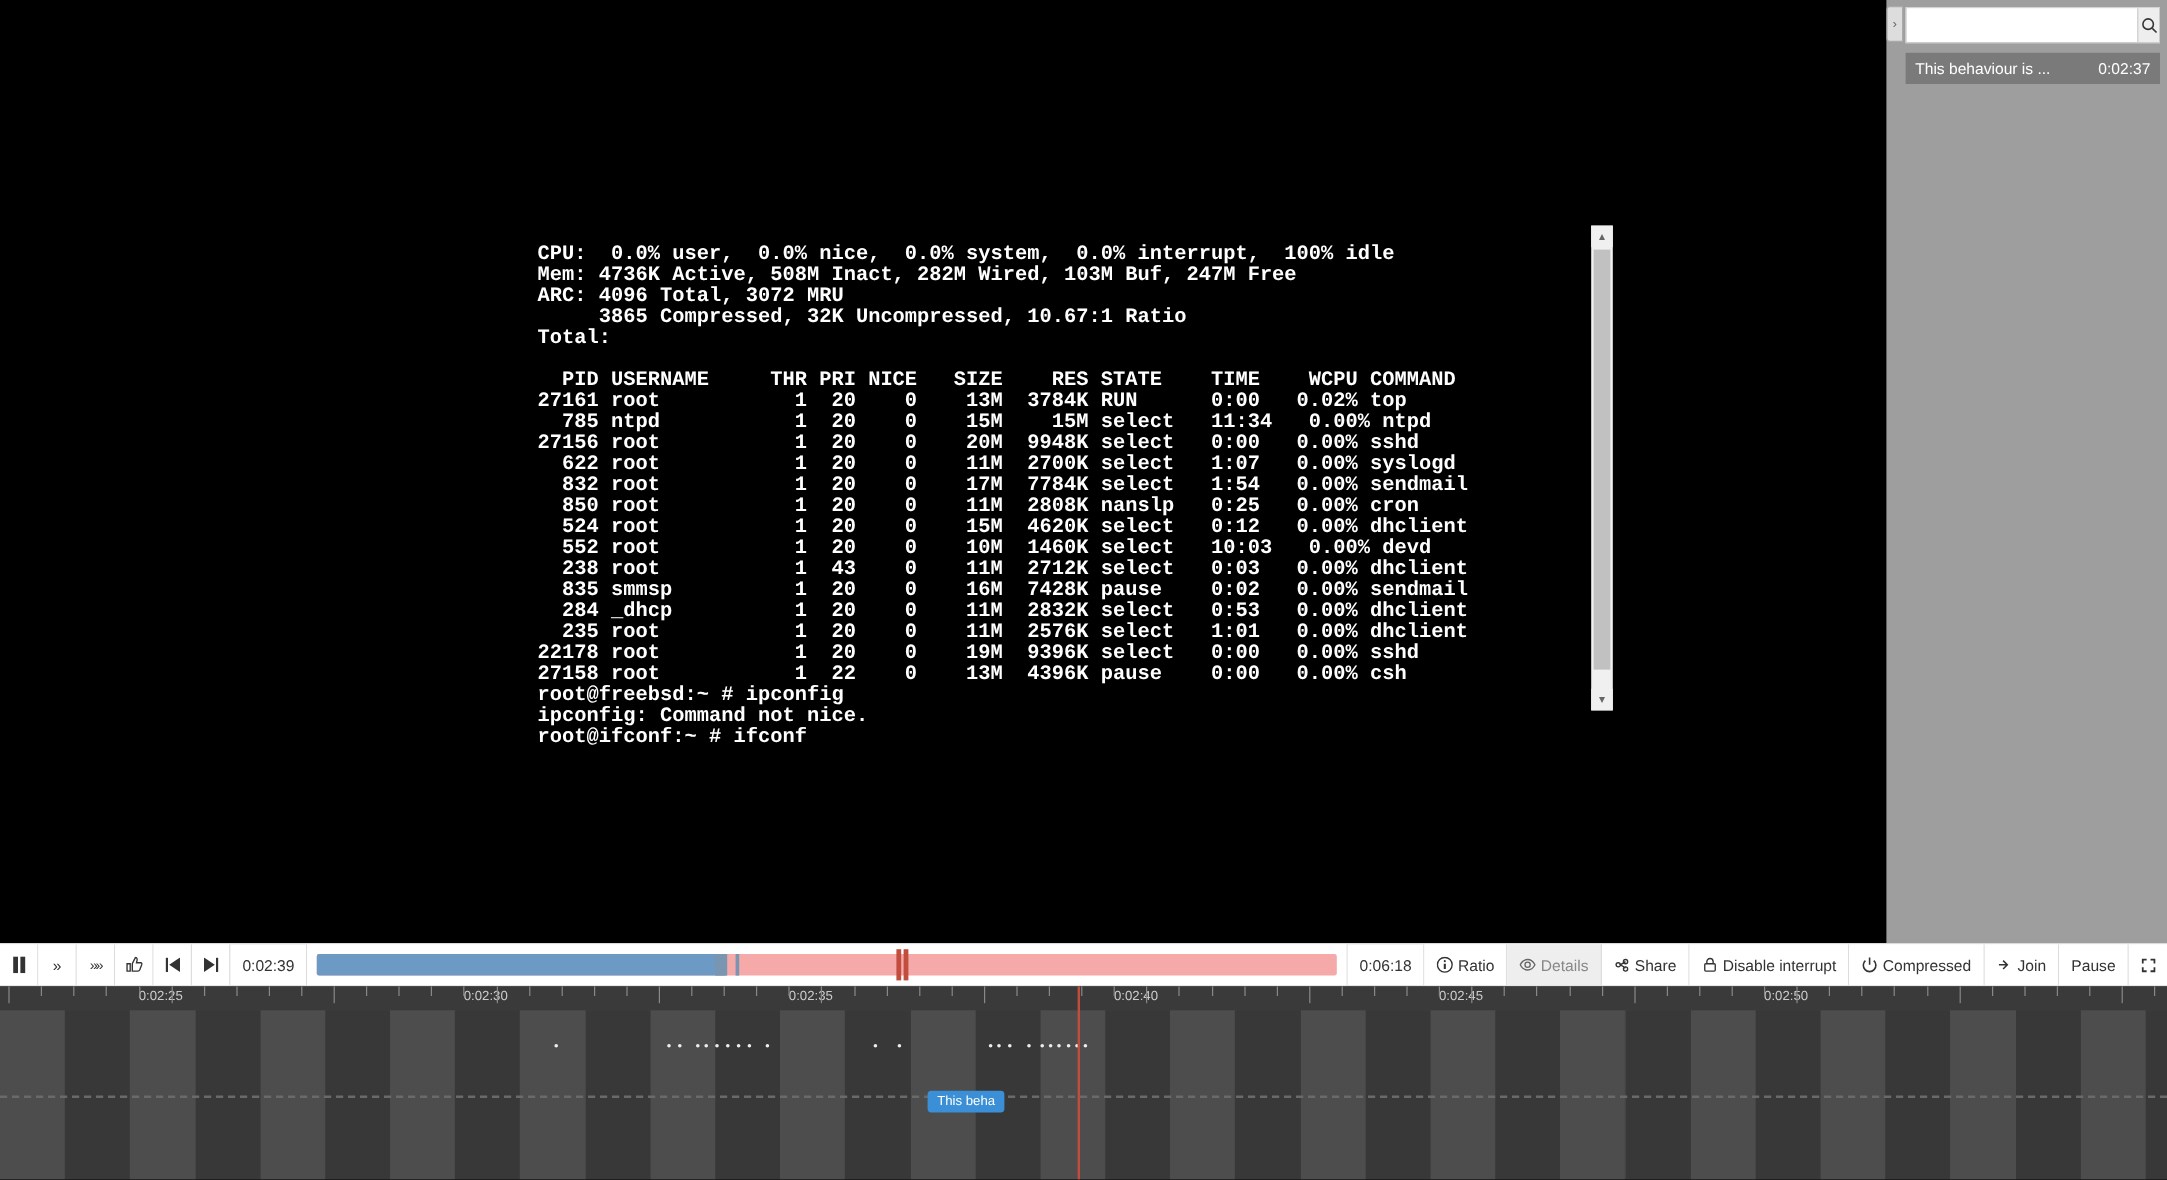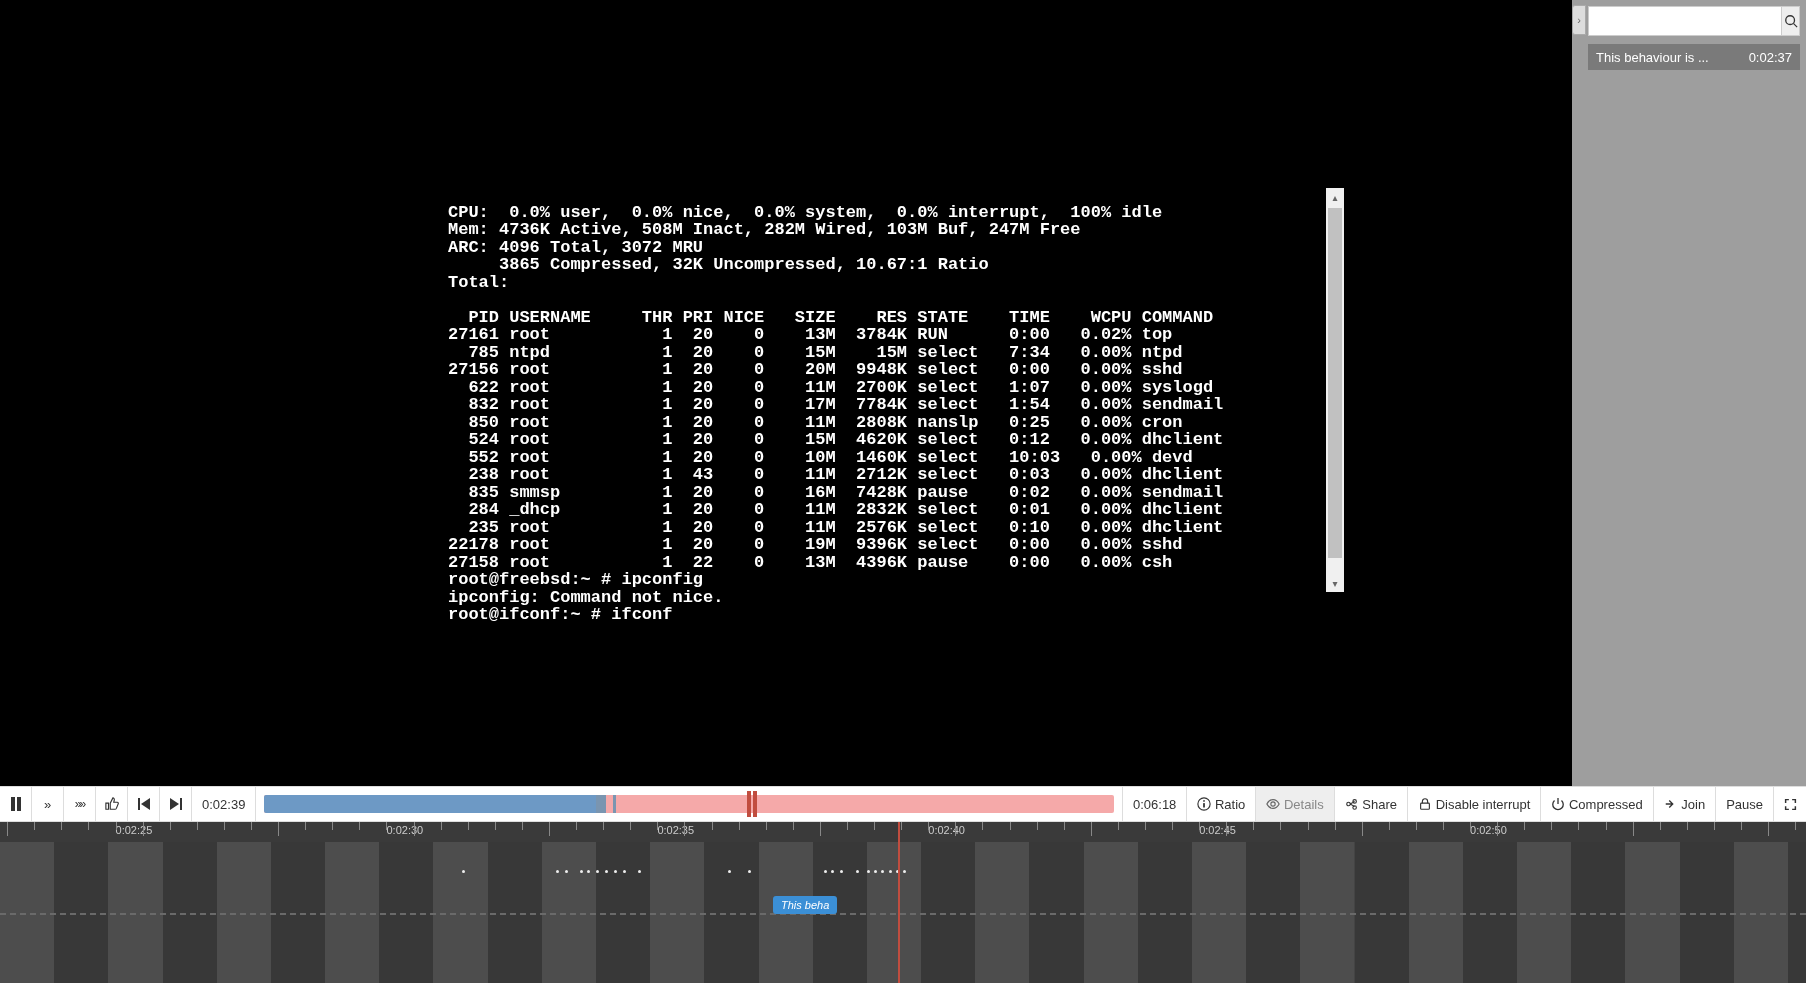--- a/index.html
+++ b/index.html
@@ -60,31 +60,31 @@
 <div class="main-area">
   <div class="terminal">
 <span>CPU:  0.0% user,  0.0% nice,  0.0% system,  0.0% interrupt,  100% idle</span>
 <span>Mem: 4736K Active, 508M Inact, 282M Wired, 103M Buf, 247M Free</span>
 <span>ARC: 4096 Total, 3072 MRU</span>
 <span>     3865 Compressed, 32K Uncompressed, 10.67:1 Ratio</span>
 <span>Total:</span>
 
 <span>  PID USERNAME     THR PRI NICE   SIZE    RES STATE    TIME    WCPU COMMAND</span>
 <span>27161 root           1  20    0    13M  3784K RUN      0:00   0.02% top</span>
-<span>  785 ntpd           1  20    0    15M    15M select   7:34   0.00% ntpd</span>
+<span>  785 ntpd           1  20    0    15M    15M select   11:34   0.00% ntpd</span>
 <span>27156 root           1  20    0    20M  9948K select   0:00   0.00% sshd</span>
 <span>  622 root           1  20    0    11M  2700K select   1:07   0.00% syslogd</span>
 <span>  832 root           1  20    0    17M  7784K select   1:54   0.00% sendmail</span>
 <span>  850 root           1  20    0    11M  2808K nanslp   0:25   0.00% cron</span>
 <span>  524 root           1  20    0    15M  4620K select   0:12   0.00% dhclient</span>
 <span>  552 root           1  20    0    10M  1460K select   10:03   0.00% devd</span>
 <span>  238 root           1  43    0    11M  2712K select   0:03   0.00% dhclient</span>
 <span>  835 smmsp          1  20    0    16M  7428K pause    0:02   0.00% sendmail</span>
-<span>  284 _dhcp          1  20    0    11M  2832K select   0:01   0.00% dhclient</span>
-<span>  235 root           1  20    0    11M  2576K select   0:10   0.00% dhclient</span>
+<span>  284 _dhcp          1  20    0    11M  2832K select   0:53   0.00% dhclient</span>
+<span>  235 root           1  20    0    11M  2576K select   1:01   0.00% dhclient</span>
 <span>22178 root           1  20    0    19M  9396K select   0:00   0.00% sshd</span>
 <span>27158 root           1  22    0    13M  4396K pause    0:00   0.00% csh</span>
 <span>root@freebsd:~ # ipconfig</span>
 <span>ipconfig: Command not nice.</span>
 <span>root@ifconf:~ # ifconf</span></div>
 
   <div class="scrollbar-track">
     <div class="scroll-up-btn">▴</div>
     <div class="scrollbar-thumb"></div>
     <div class="scroll-down-btn">▾</div>
@@ -334,16 +334,16 @@
       <div class="tl-marker-dot" style="left: 46.5%;"></div>
       <div class="tl-marker-dot" style="left: 47.4%;"></div>
       <div class="tl-marker-dot" style="left: 48%;"></div>
       <div class="tl-marker-dot" style="left: 48.4%;"></div>
       <div class="tl-marker-dot" style="left: 48.8%;"></div>
       <div class="tl-marker-dot" style="left: 49.2%;"></div>
       <div class="tl-marker-dot" style="left: 49.6%;"></div>
       <div class="tl-marker-dot" style="left: 50%;"></div>
     </div>
   <div class="tl-playhead" id="tl-playhead" style="left: 49.7%;"></div>
-  <div class="tl-chip" id="tl-chip" style="left: 42.8%; top: 74px; font-style: italic;">
+  <div class="tl-chip" id="tl-chip" style="left: 42.8%; top: 87px;">
     <span>This beha</span>
   </div>
 </div>
 
 </body></html>

